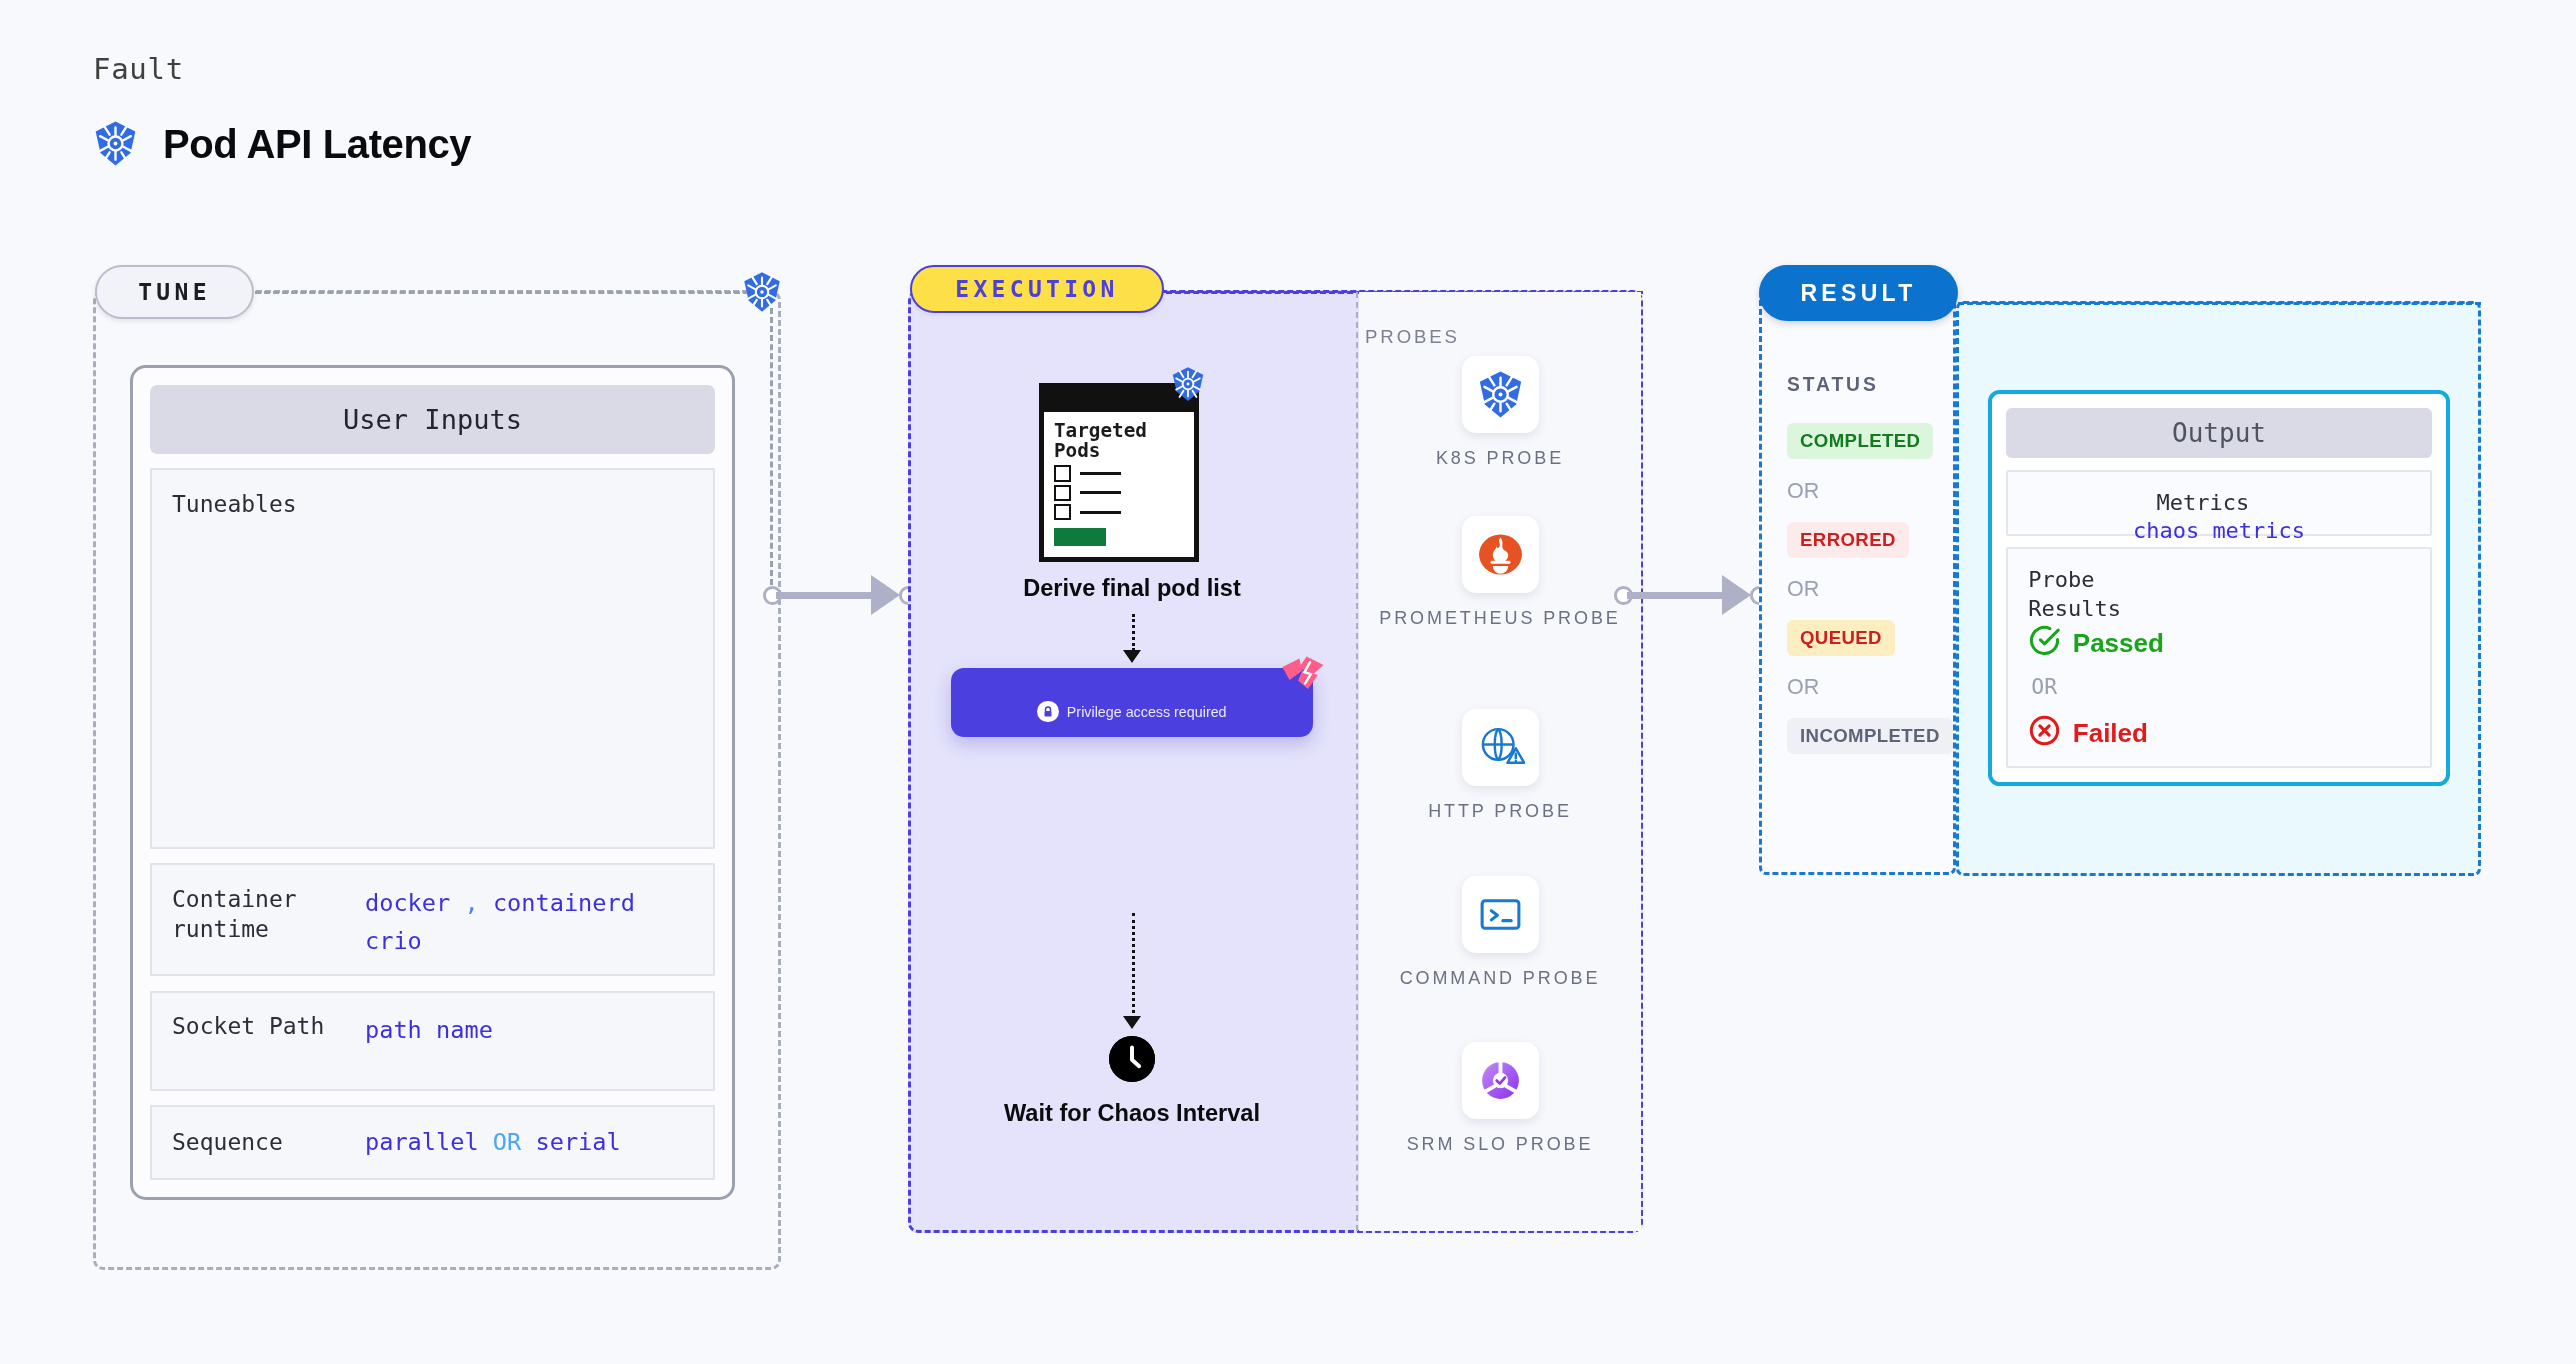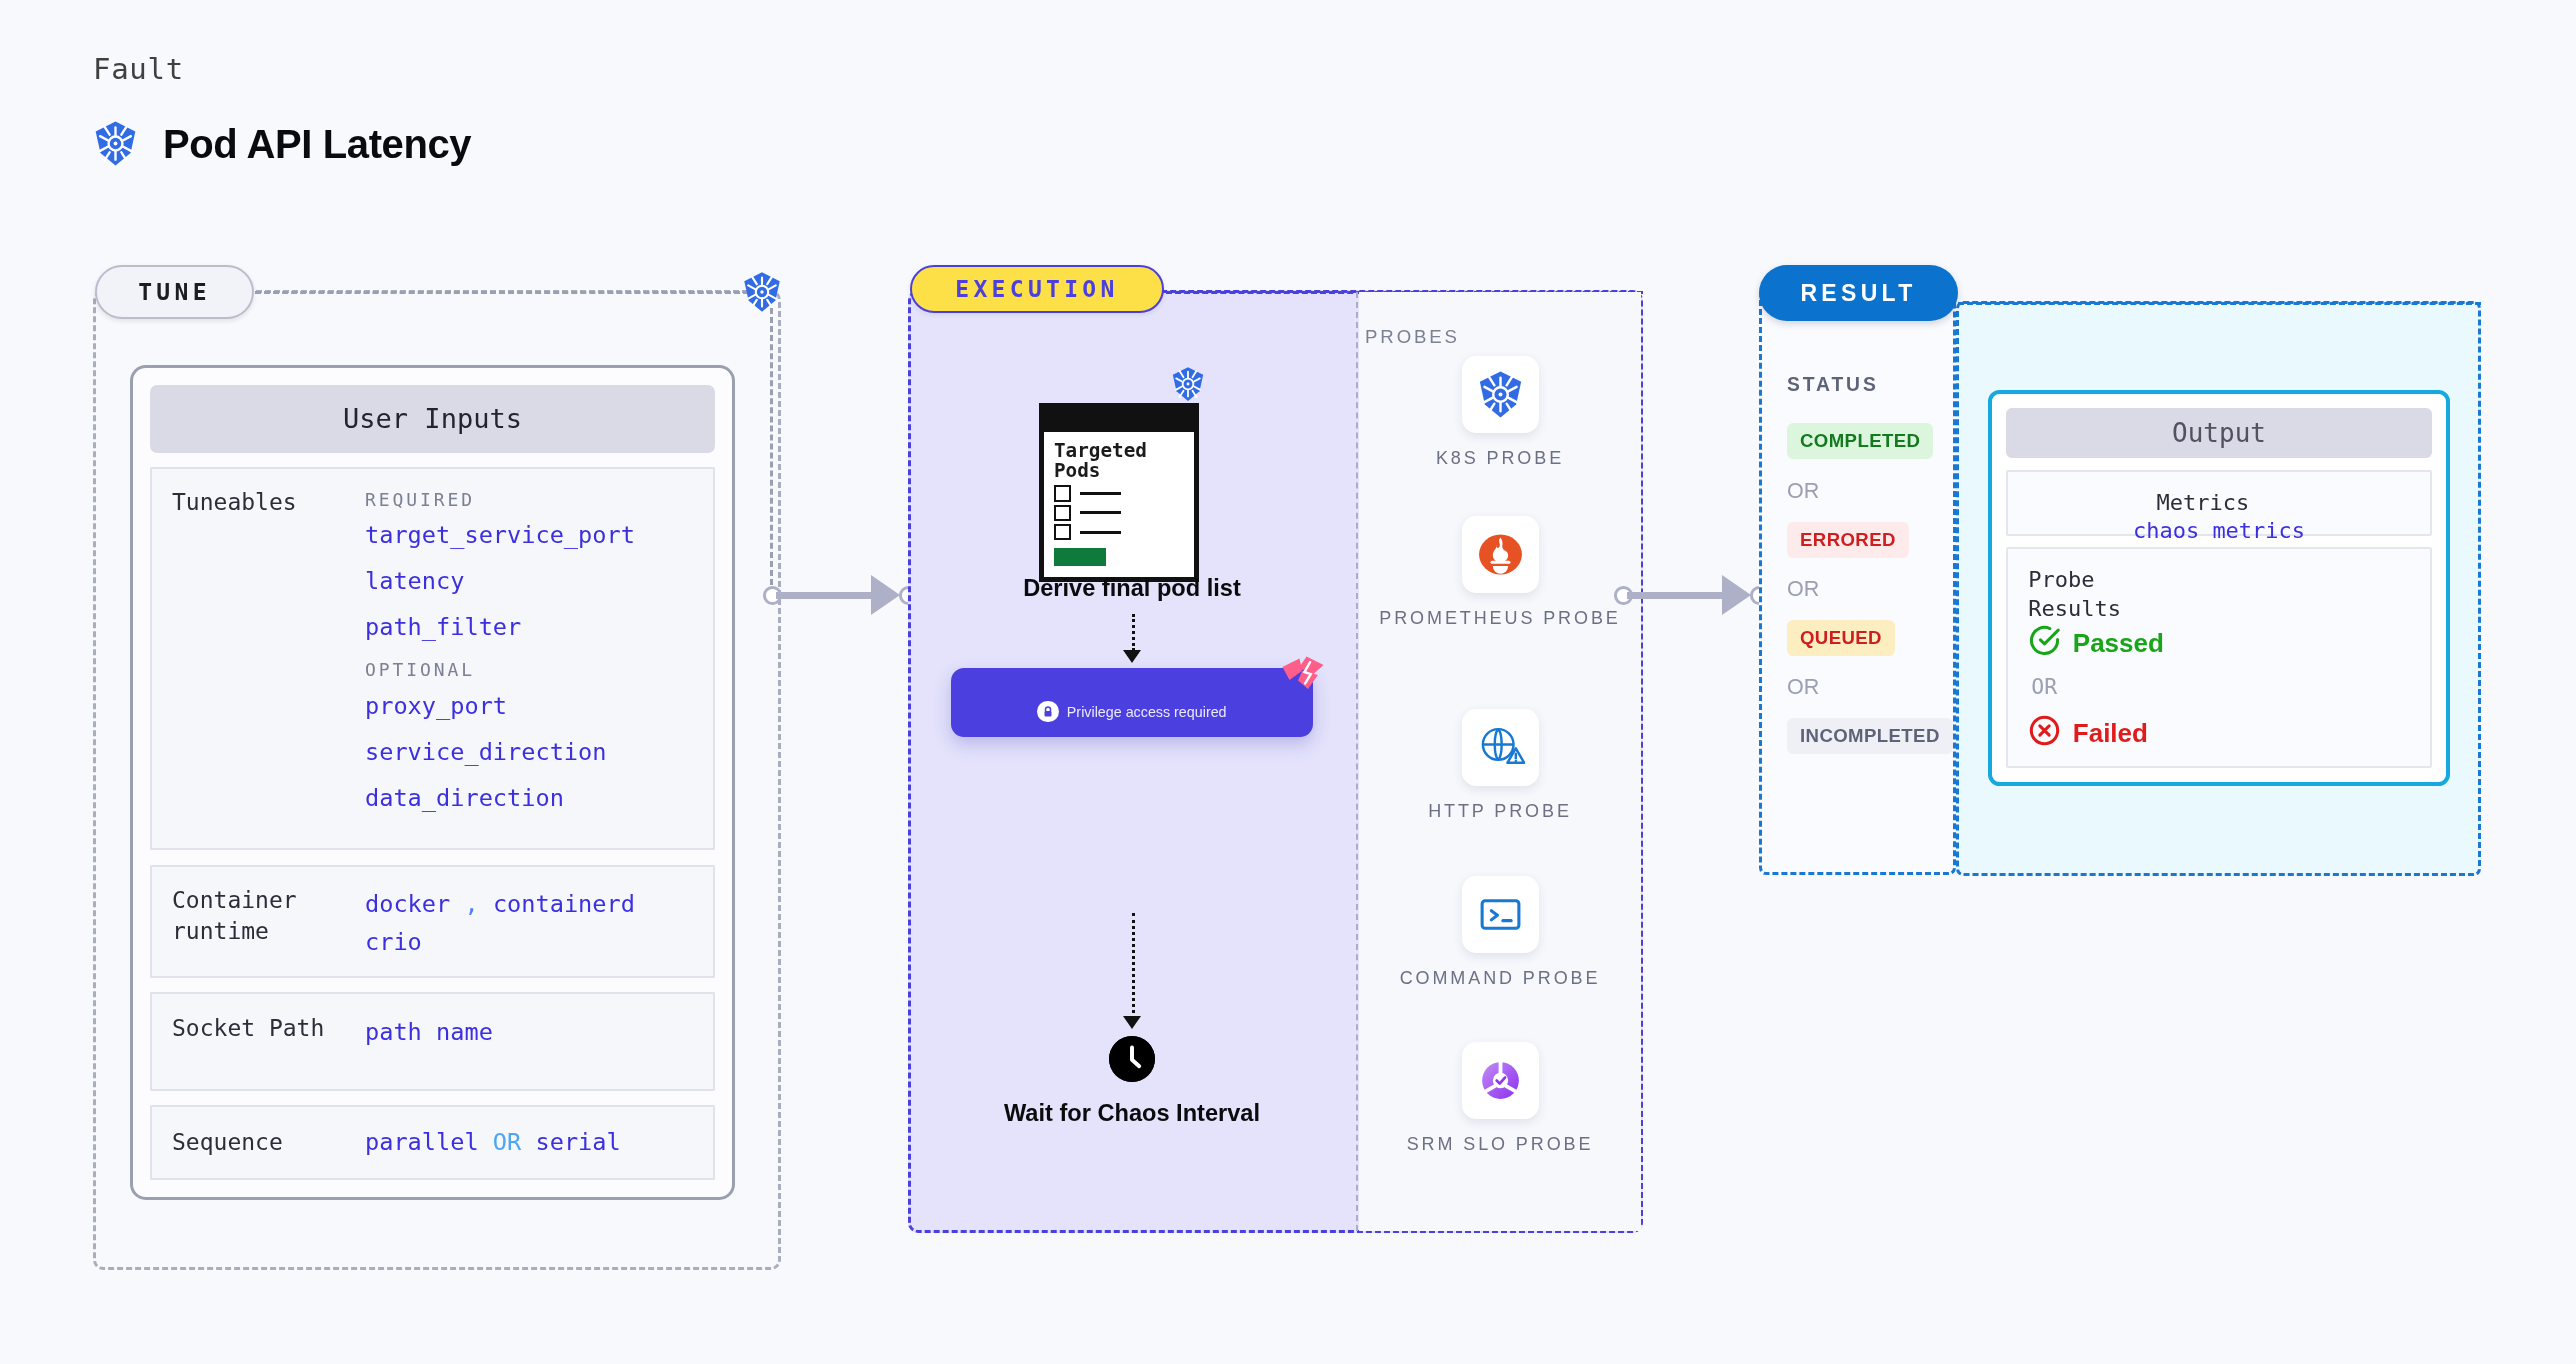--- a/index.html
+++ b/index.html
@@ -47,21 +47,21 @@
       border:3.6px dashed #4b3fe0;border-radius:10px;background:#e4e3fb;}
   #exec-pill{left:910px;top:265px;width:254px;height:48px;background:#fde047;
       border:2.9px solid #4b3fe0;color:#4b3fe0;box-shadow:0 2.1px 5.7px rgba(20,20,40,.08);}
   #exec-divider{position:absolute;left:1356px;top:292px;width:0;height:939px;
       border-left:2.9px dashed #aab0c2;}
   #probes-bg{position:absolute;left:1359px;top:292px;width:282px;height:939px;background:#f7f8fc;}
   #probes-lab{position:absolute;left:1365px;top:326px;font-size:18.6px;color:#7b8094;letter-spacing:2.9px;}
 
   .flow{position:absolute;left:908px;top:290px;width:448px;height:943px;}
   #pods-card{position:absolute;left:131px;top:93px;width:160px;height:179px;
-      background:#fff;border:5px solid #111;box-sizing:border-box;margin-top:20px;}
+      background:#fff;border:5px solid #111;box-sizing:border-box;}
   #pods-bar{height:24px;background:#111;}
   #pods-title{font-size:19.3px;font-weight:bold;color:#1b1b1b;line-height:1.08;padding:8.6px 0 0 10px;}
   .pods-line{display:flex;align-items:center;gap:9.3px;padding:2.9px 0 0 10px;}
   .pods-box{width:16.5px;height:16.5px;border:2.9px solid #111;box-sizing:border-box;}
   .pods-dash{width:41px;height:2.9px;background:#111;}
   #pods-green{width:52px;height:18.6px;background:#0e7a3c;margin:7.2px 0 0 10px;}
   #pods-k8s{position:absolute;left:262px;top:76px;}
   #derive-lab{position:absolute;left:0;top:285px;width:448px;text-align:center;
       font-size:23.6px;font-weight:bold;color:#0b0b0d;}
 
@@ -155,30 +155,20 @@
       </g>
     </svg>
 </div>
 <div id="k8s-dash"></div>
 
 <div id="tune-inner">
   <div id="ui-head" class="mono">User Inputs</div>
 
   <div class="sect" style="flex:1;">
     <div class="lbl mono">Tuneables</div>
-    <div class="val">
-      <div class="grp-title mono">REQUIRED</div>
-      <div class="tun mono">target_service_port</div>
-      <div class="tun mono">latency</div>
-      <div class="tun mono">path_filter</div>
-      <div class="grp-title mono">OPTIONAL</div>
-      <div class="tun mono">proxy_port</div>
-      <div class="tun mono">service_direction</div>
-      <div class="tun mono">data_direction</div>
-    </div>
   </div>
 
   <div class="sect" style="height:113px;">
     <div class="lbl mono">Container runtime</div>
     <div class="val kv mono">
       <span>docker</span>
       <span class="sep">,</span>
       <span>containerd</span><br>
       <span>crio</span>
     </div>

